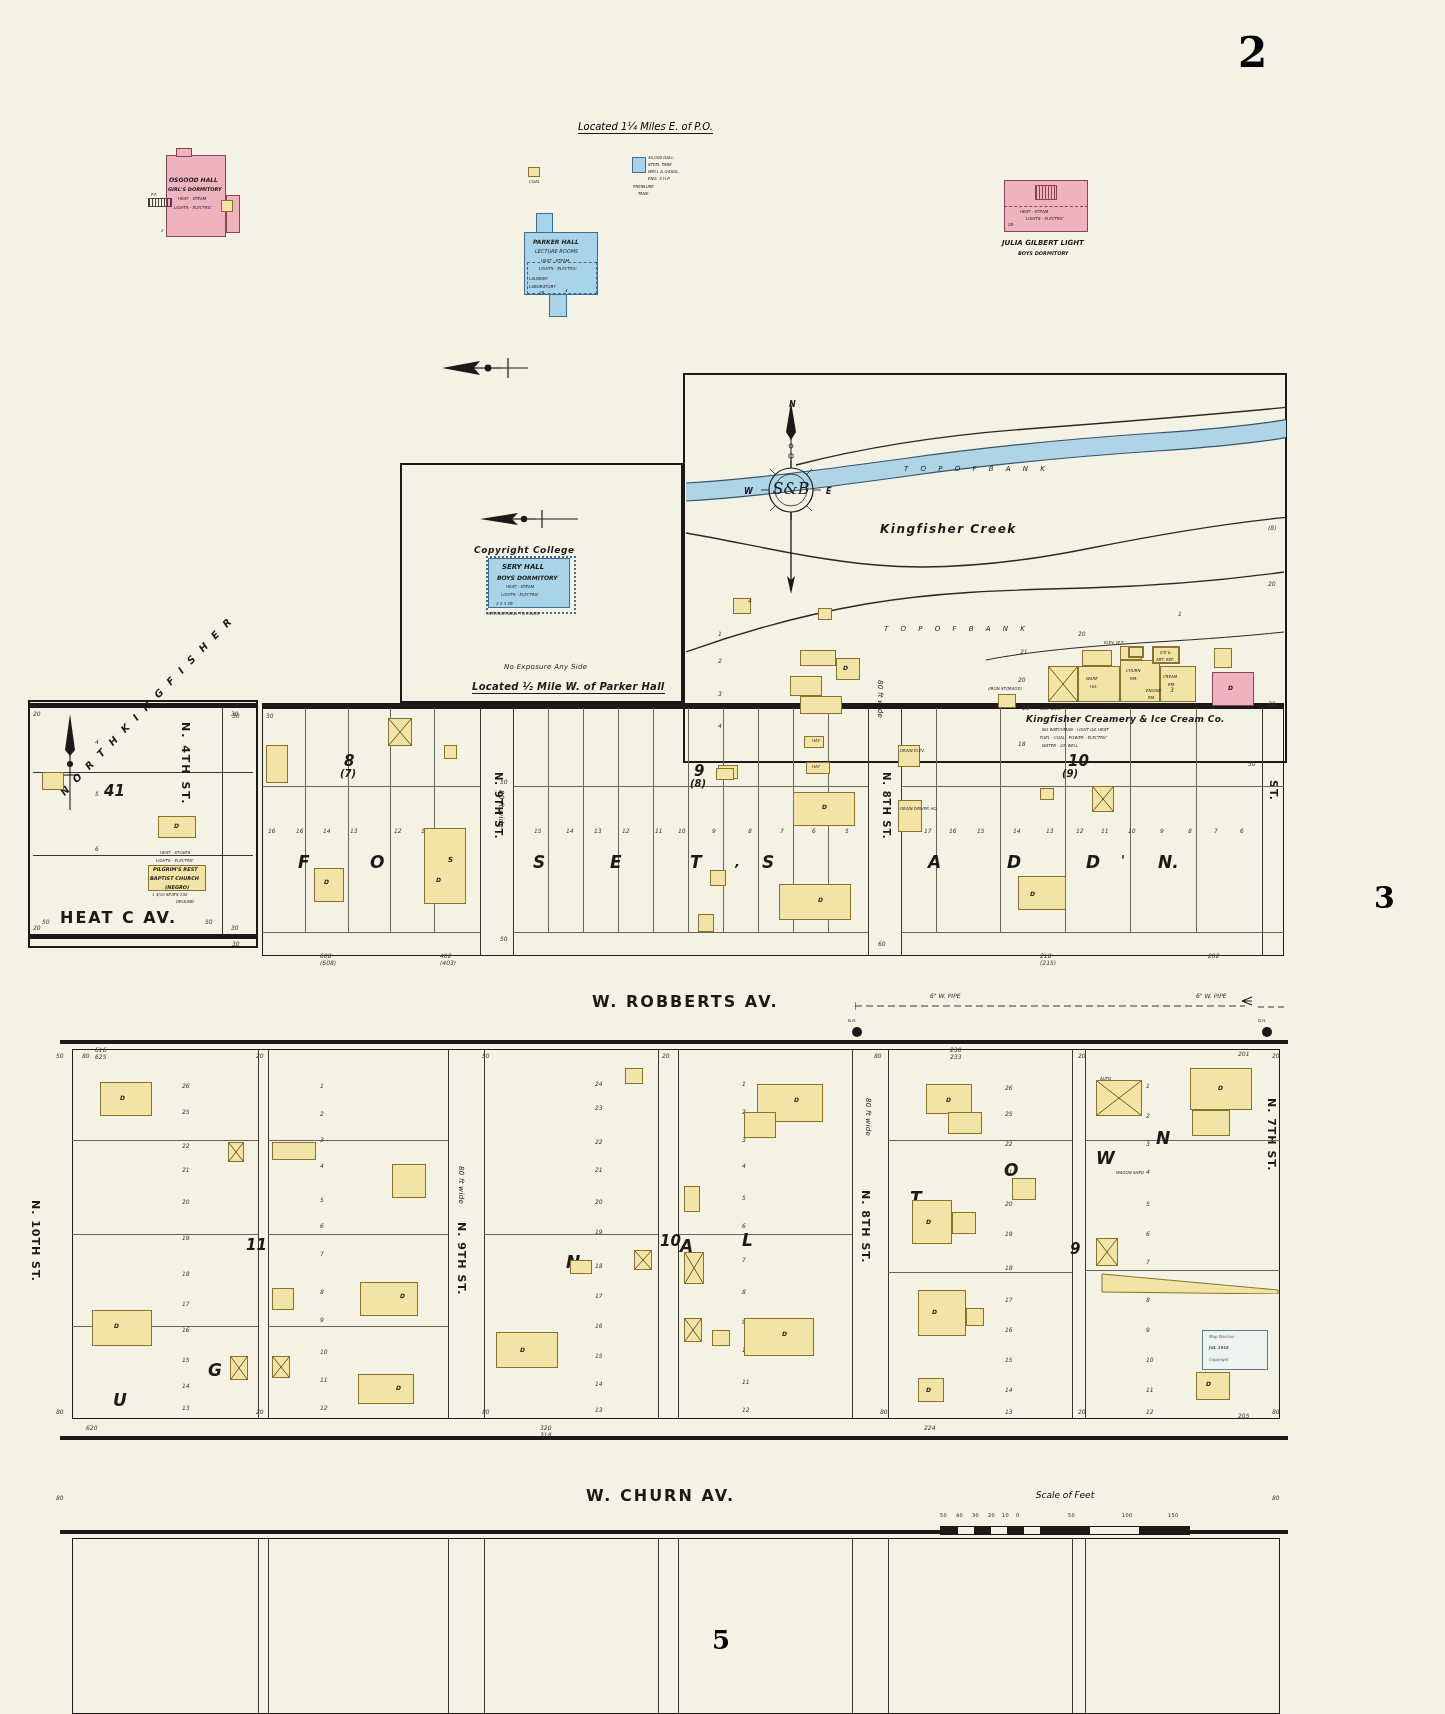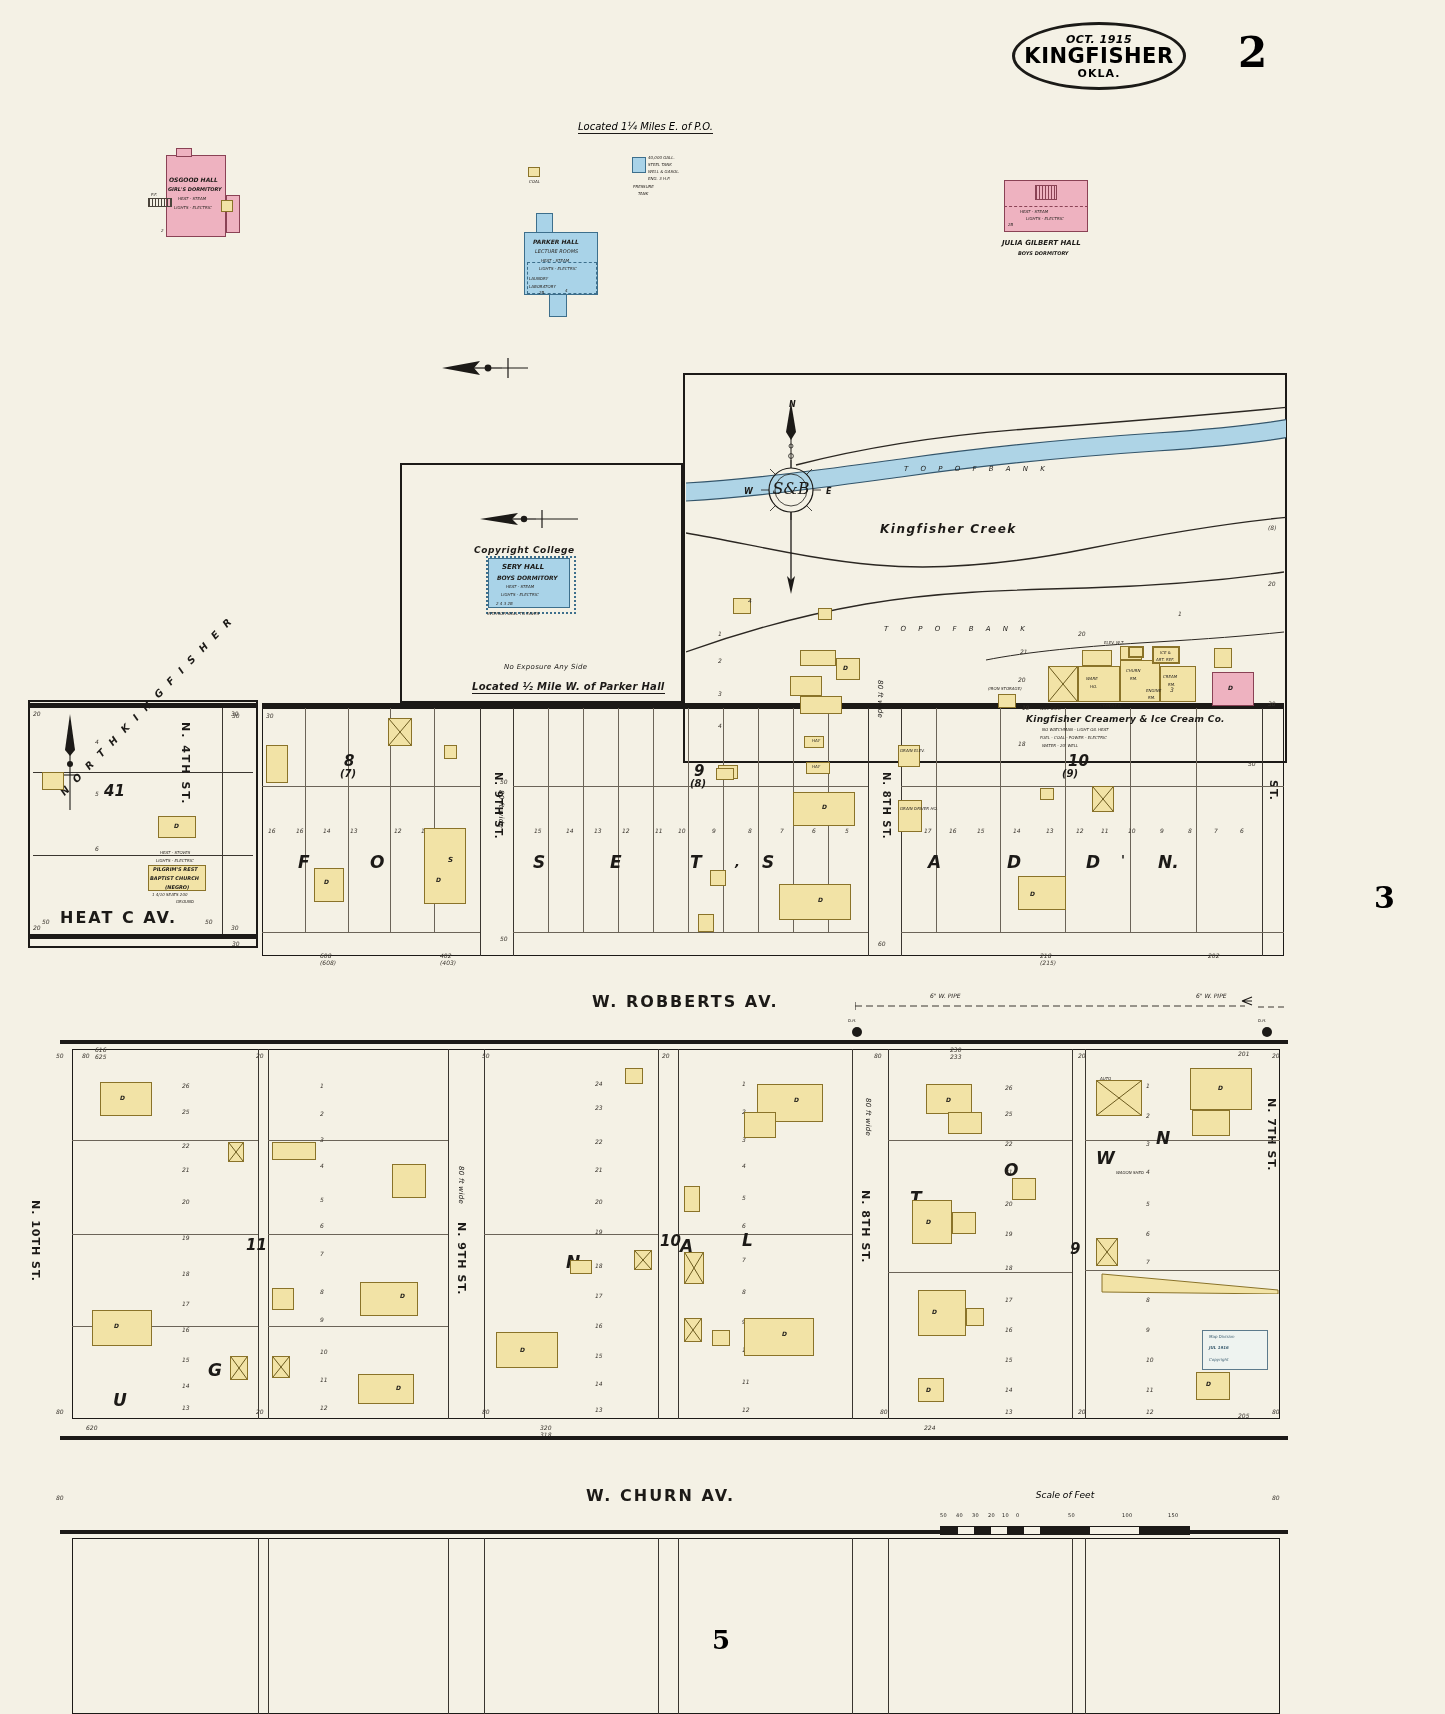--- a/index.html
+++ b/index.html
@@ -75,25 +75,20 @@
   #scaleTicks{position:relative;height:12px;margin-top:12px;}
   #scaleBar{position:relative;height:7px;margin-top:2px;border:1px solid #1c1a17;display:flex;}
   #scaleBar i{flex:1;}
   .xline{position:absolute;}
 </style>
 </head>
 <body>
 
 <div id="sheet">
 
-  <div id="cartouche" class="abs nosel">
-    <div class="c1">OCT. 1915</div>
-    <div class="c2">KINGFISHER</div>
-    <div class="c3">OKLA.</div>
-  </div>
   <div id="sheetnum" class="abs nosel">2</div>
   <div id="sheetnum-r" class="abs nosel">3</div>
   <div id="sheetnum-b" class="abs nosel">5</div>
 
   <div id="collegeSub" class="abs nosel">Located 1¼ Miles E. of P.O.</div>
 
   <div class="bldg pink" style="left:166px;top:155px;width:60px;height:82px;"></div>
   <div class="bldg pink" style="left:176px;top:148px;width:16px;height:9px;"></div>
   <div class="bldg pink" style="left:226px;top:195px;width:14px;height:38px;"></div>
   <div class="bldg yellow" style="left:221px;top:200px;width:12px;height:12px;"></div>
@@ -127,21 +122,21 @@
   <div class="lbl2" style="left:638px;top:191px;">TANK</div>
   <div class="bldg yellow" style="left:528px;top:167px;width:12px;height:10px;"></div>
   <div class="lbl2" style="left:529px;top:179px;">COAL</div>
 
   <div class="bldg pink" style="left:1004px;top:180px;width:84px;height:52px;"></div>
   <div class="abs" style="left:1035px;top:185px;width:20px;height:13px;border:1px solid #8a4255;background:repeating-linear-gradient(90deg,#8a4255 0 1px,transparent 1px 3px);"></div>
   <div class="abs" style="left:1004px;top:206px;width:84px;height:0;border-top:1px dashed #8a4255;"></div>
   <div class="lbl2" style="left:1020px;top:209px;">HEAT - STEAM</div>
   <div class="lbl2" style="left:1026px;top:216px;">LIGHTS - ELECTRIC</div>
   <div class="lbl2" style="left:1008px;top:222px;">2B</div>
-  <div class="lbl" style="left:1002px;top:239px;font-size:7px;">JULIA GILBERT HALL</div>
+  <div class="lbl" style="left:1002px;top:239px;font-size:7px;">JULIA GILBERT LIGHT</div>
   <div class="lbl" style="left:1018px;top:250px;font-size:5px;">BOYS DORMITORY</div>
 
   <div class="abs" style="left:440px;top:355px;width:90px;height:26px;">
     <svg width="90" height="26" viewBox="0 0 90 26">
       <path d="M2 13 L40 6 L34 13 L40 20 Z" fill="#1c1a17"></path>
       <line x1="34" y1="13" x2="62" y2="13" stroke="#1c1a17" stroke-width="1.2"></line>
       <circle cx="48" cy="13" r="3.4" fill="#1c1a17"></circle>
       <line x1="68" y1="3" x2="68" y2="23" stroke="#1c1a17" stroke-width="1.2"></line>
       <line x1="62" y1="13" x2="88" y2="13" stroke="#1c1a17" stroke-width="1"></line>
     </svg>

